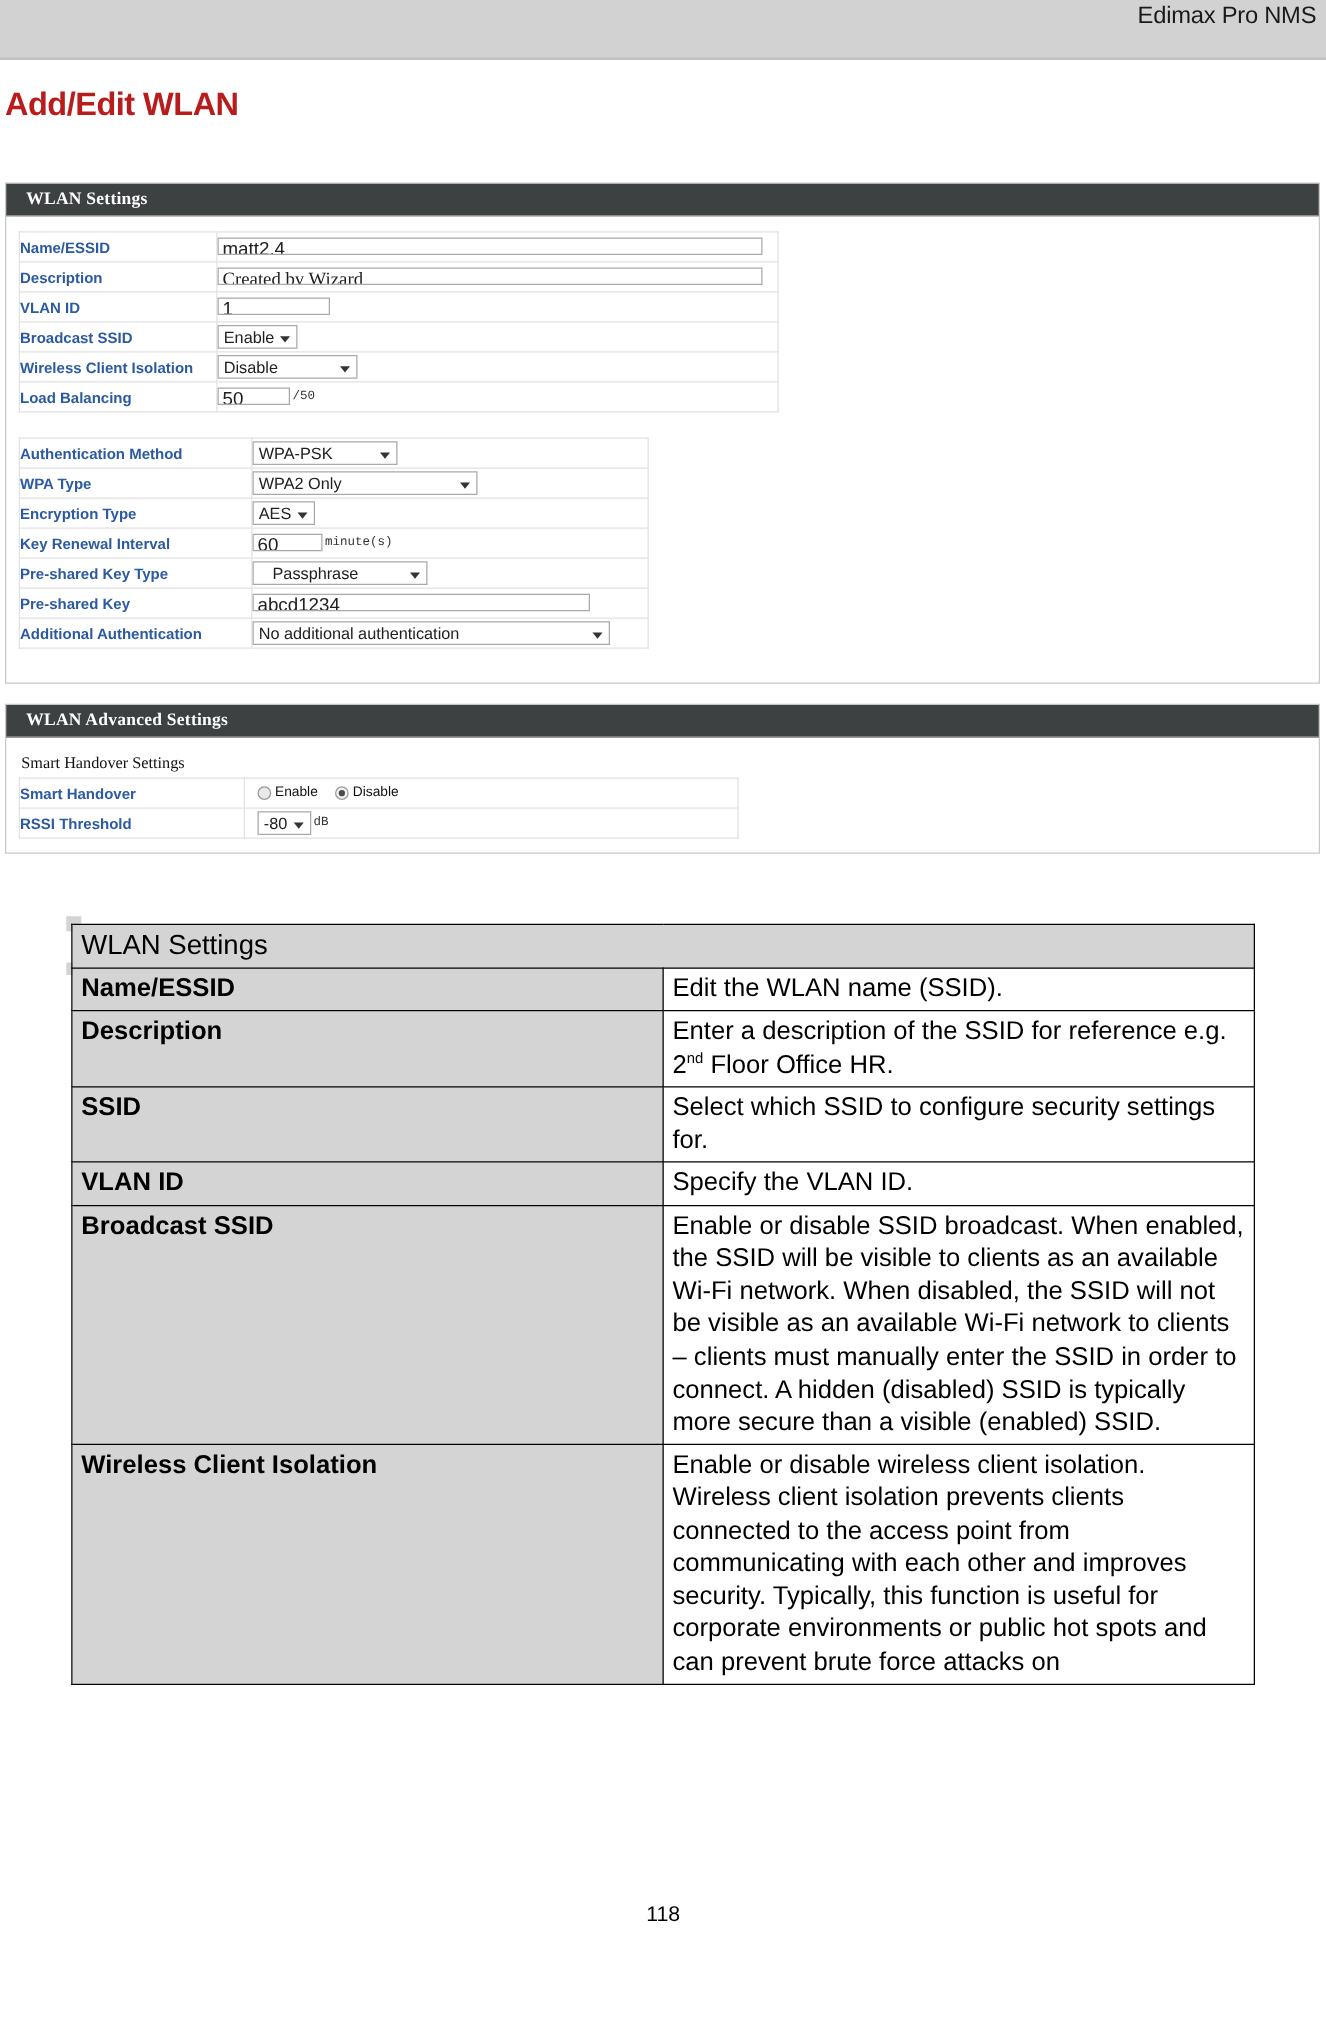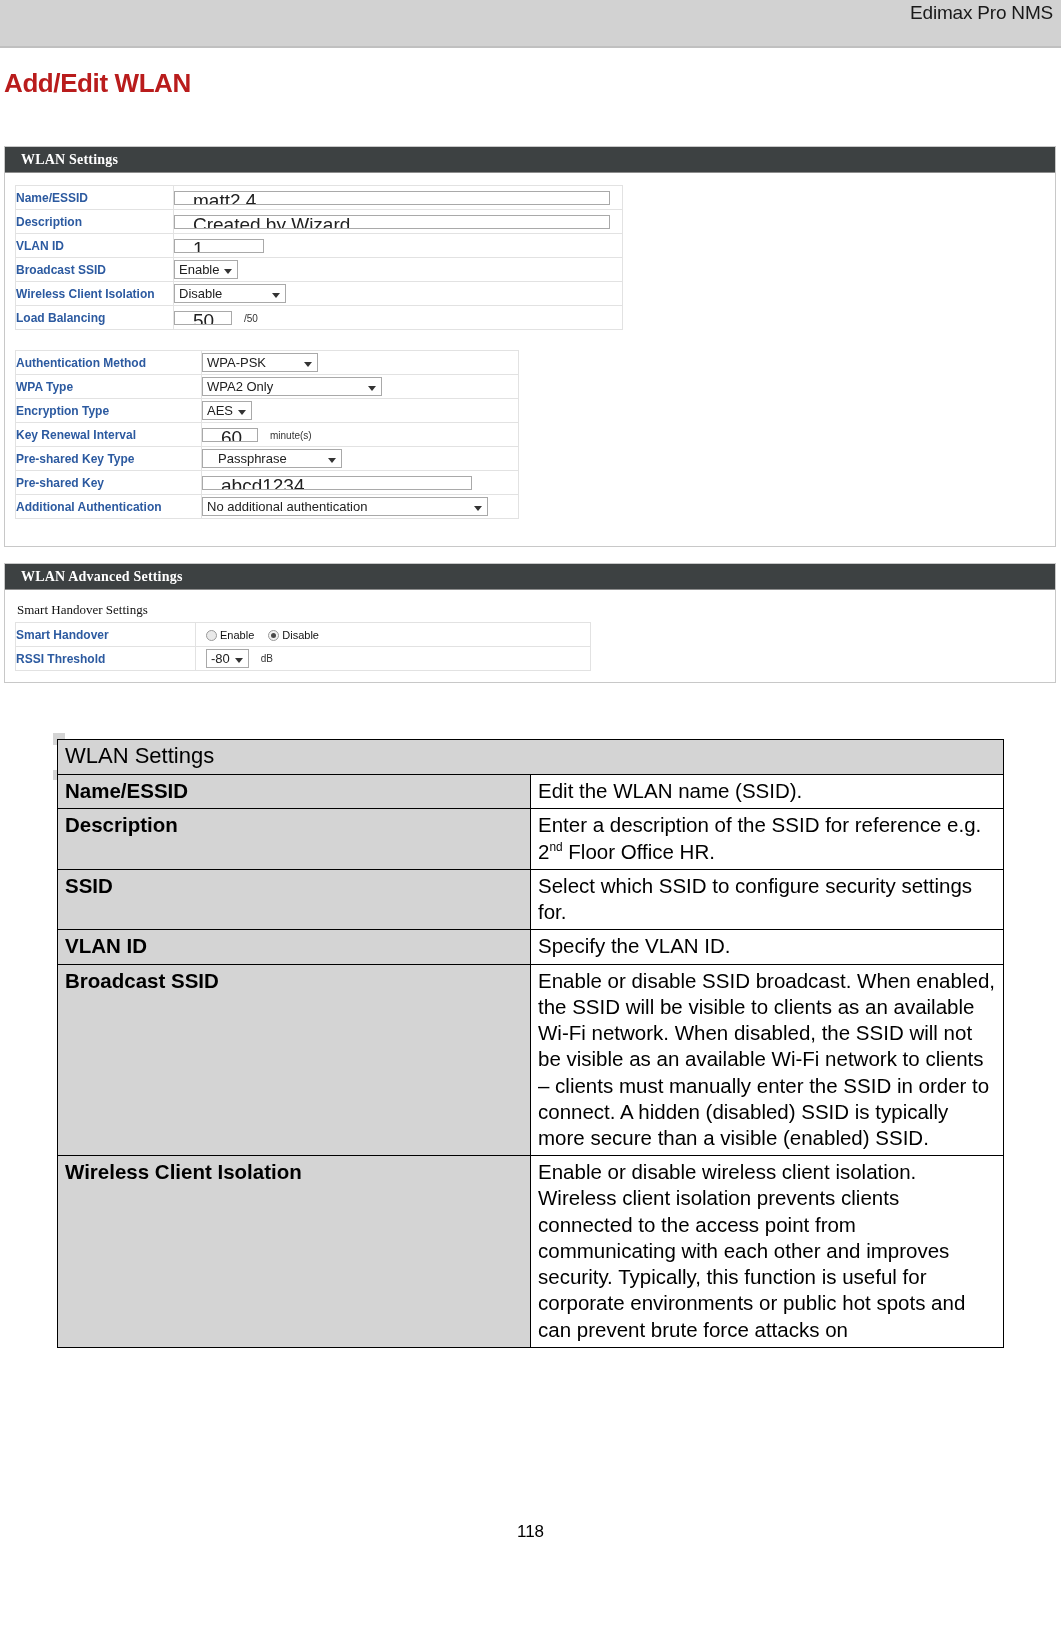--- a/index.html
+++ b/index.html
@@ -90,23 +90,23 @@
     white-space: nowrap;
   }
 
   
   .tin {
     display: inline-block;
     border: 1px solid #a9a9a9;
     background: #fff;
     height: 14px;
     line-height: 18px;
-    font-size: 19px;
+    font-size: 15px;
     color: #202020;
-    padding: 0 18px;
+    padding: 0 3px;
     vertical-align: middle;
     font-family: "Liberation Sans", sans-serif;
     overflow: hidden;
   }
   .tsel {
     display: inline-block;
     position: relative;
     border: 1px solid #a9a9a9;
     background: #fff;
     height: 19px;
@@ -122,23 +122,23 @@
     content: "";
     position: absolute;
     right: 5px; top: 8px;
     border-left: 4px solid transparent;
     border-right: 4px solid transparent;
     border-top: 5px solid #333;
   }
   .suffix {
     font-size: 10px;
     color: #333;
-    margin-left: 12px;
-    vertical-align: middle;
-    font-family: Liberation Sans, sans-serif;
+    margin-left: 2px;
+    vertical-align: middle;
+    font-family: Liberation Mono, monospace;
   }
   .radio {
     display: inline-block;
     width: 11px; height: 11px;
     border-radius: 50%;
     border: 1px solid #9a9a9a;
     background: #e9e9e9;
     vertical-align: middle;
     position: relative;
     margin-right: 3px;
@@ -243,21 +243,21 @@
       <tbody>
           <tr>
         <td class="lbl">Name/ESSID</td>
         <td class="val">
           <span class="tin" style="width:436px;">matt2.4</span>
         </td>
       </tr>
       <tr>
         <td class="lbl">Description</td>
         <td class="val">
-          <span class="tin" style="width:436px;">Created by Wizard</span>
+          <span class="tin" style="width:436px;font-family:Liberation Serif, serif;">Created by Wizard</span>
         </td>
       </tr>
       <tr>
         <td class="lbl">VLAN ID</td>
         <td class="val">
           <span class="tin" style="width:90px;">1</span>
         </td>
       </tr>
       <tr>
         <td class="lbl">Broadcast SSID</td>

